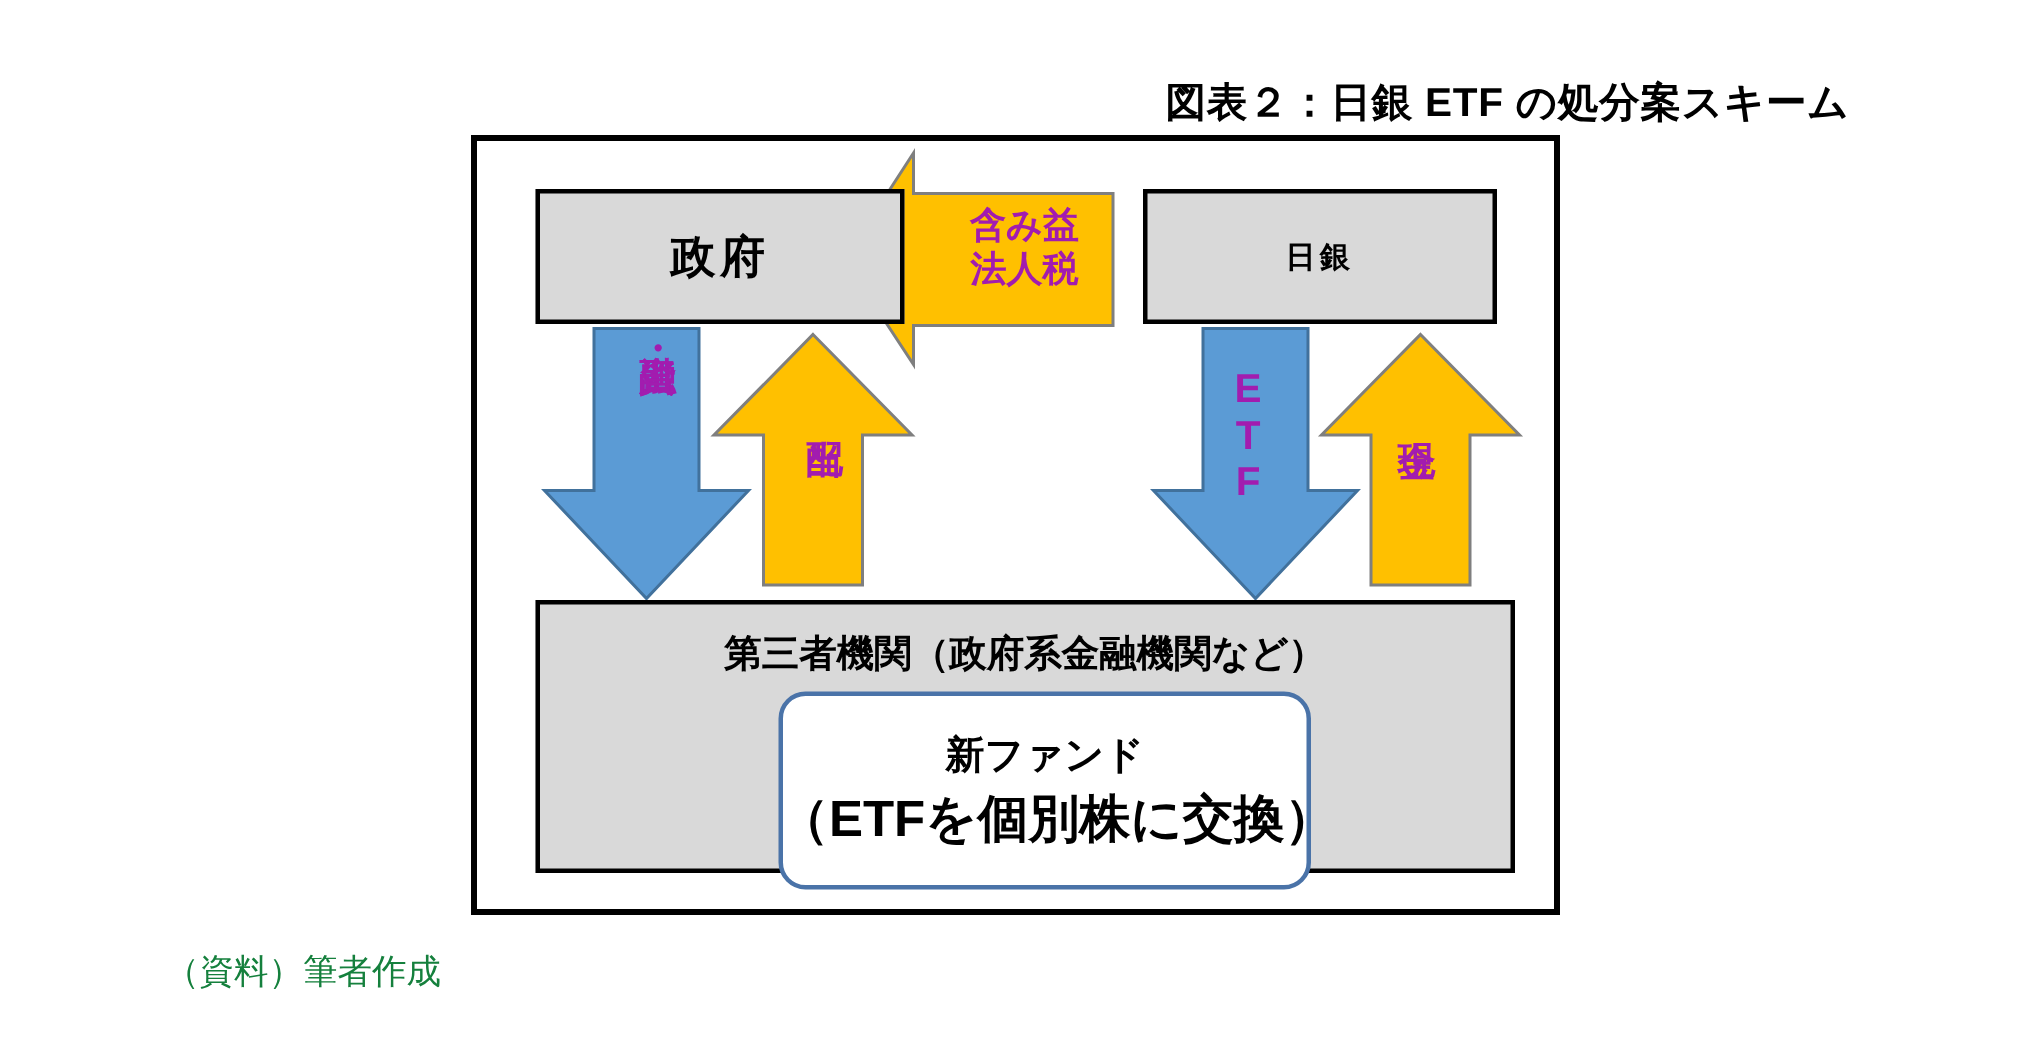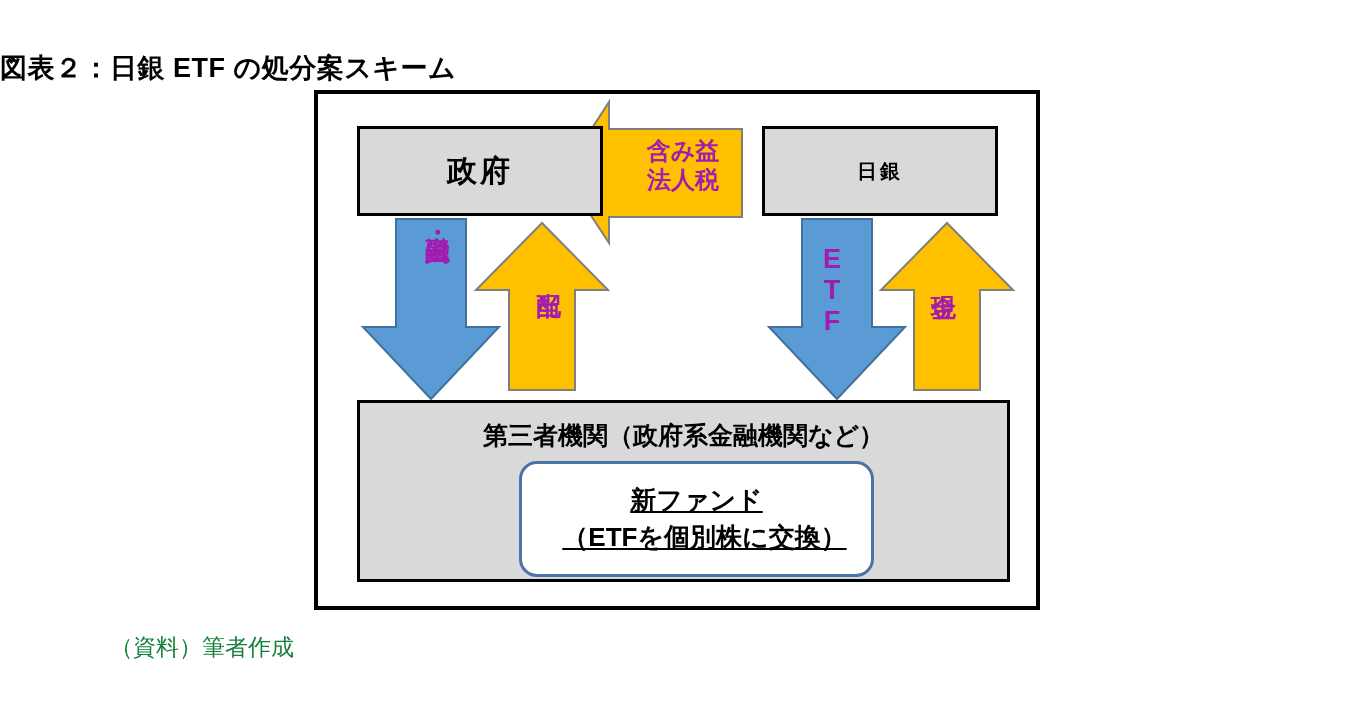--- a/index.html
+++ b/index.html
@@ -15,21 +15,21 @@
     color: #000000;
     overflow: hidden;
   }
 
   
   #figure-title {
     position: absolute;
     left: 0;
     top: 50px;
     width: 1233px;
-    text-align: left;
+    text-align: right;
     font-size: 27px;
     font-weight: bold;
     letter-spacing: 0.5px;
     color: #000;
     white-space: pre;
   }
 
   
   #diagram-frame {
     position: absolute;
@@ -92,39 +92,38 @@
     font-weight: bold;
     white-space: pre;
   }
 
   
   #box-new-fund {
     position: absolute;
     left: 159px;
     top: 58px;
     width: 355px;
-    height: 116px;
+    height: 132px;
     background: #ffffff;
     border: 3px solid #4a73a8;
     border-radius: 18px;
     box-sizing: border-box;
     display: flex;
     flex-direction: column;
     align-items: center;
     justify-content: center;
     gap: 2px;
-    text-decoration: underline;
   }
   #fund-line-1 {
     font-size: 26px;
     font-weight: bold;
     white-space: pre;
   }
   #fund-line-2 {
-    font-size: 26px;
+    font-size: 34px;
     font-weight: bold;
     white-space: pre;
     margin-left: 16px;
   }
 
   
   #arrow-layer {
     position: absolute;
     left: 0;
     top: 0;

